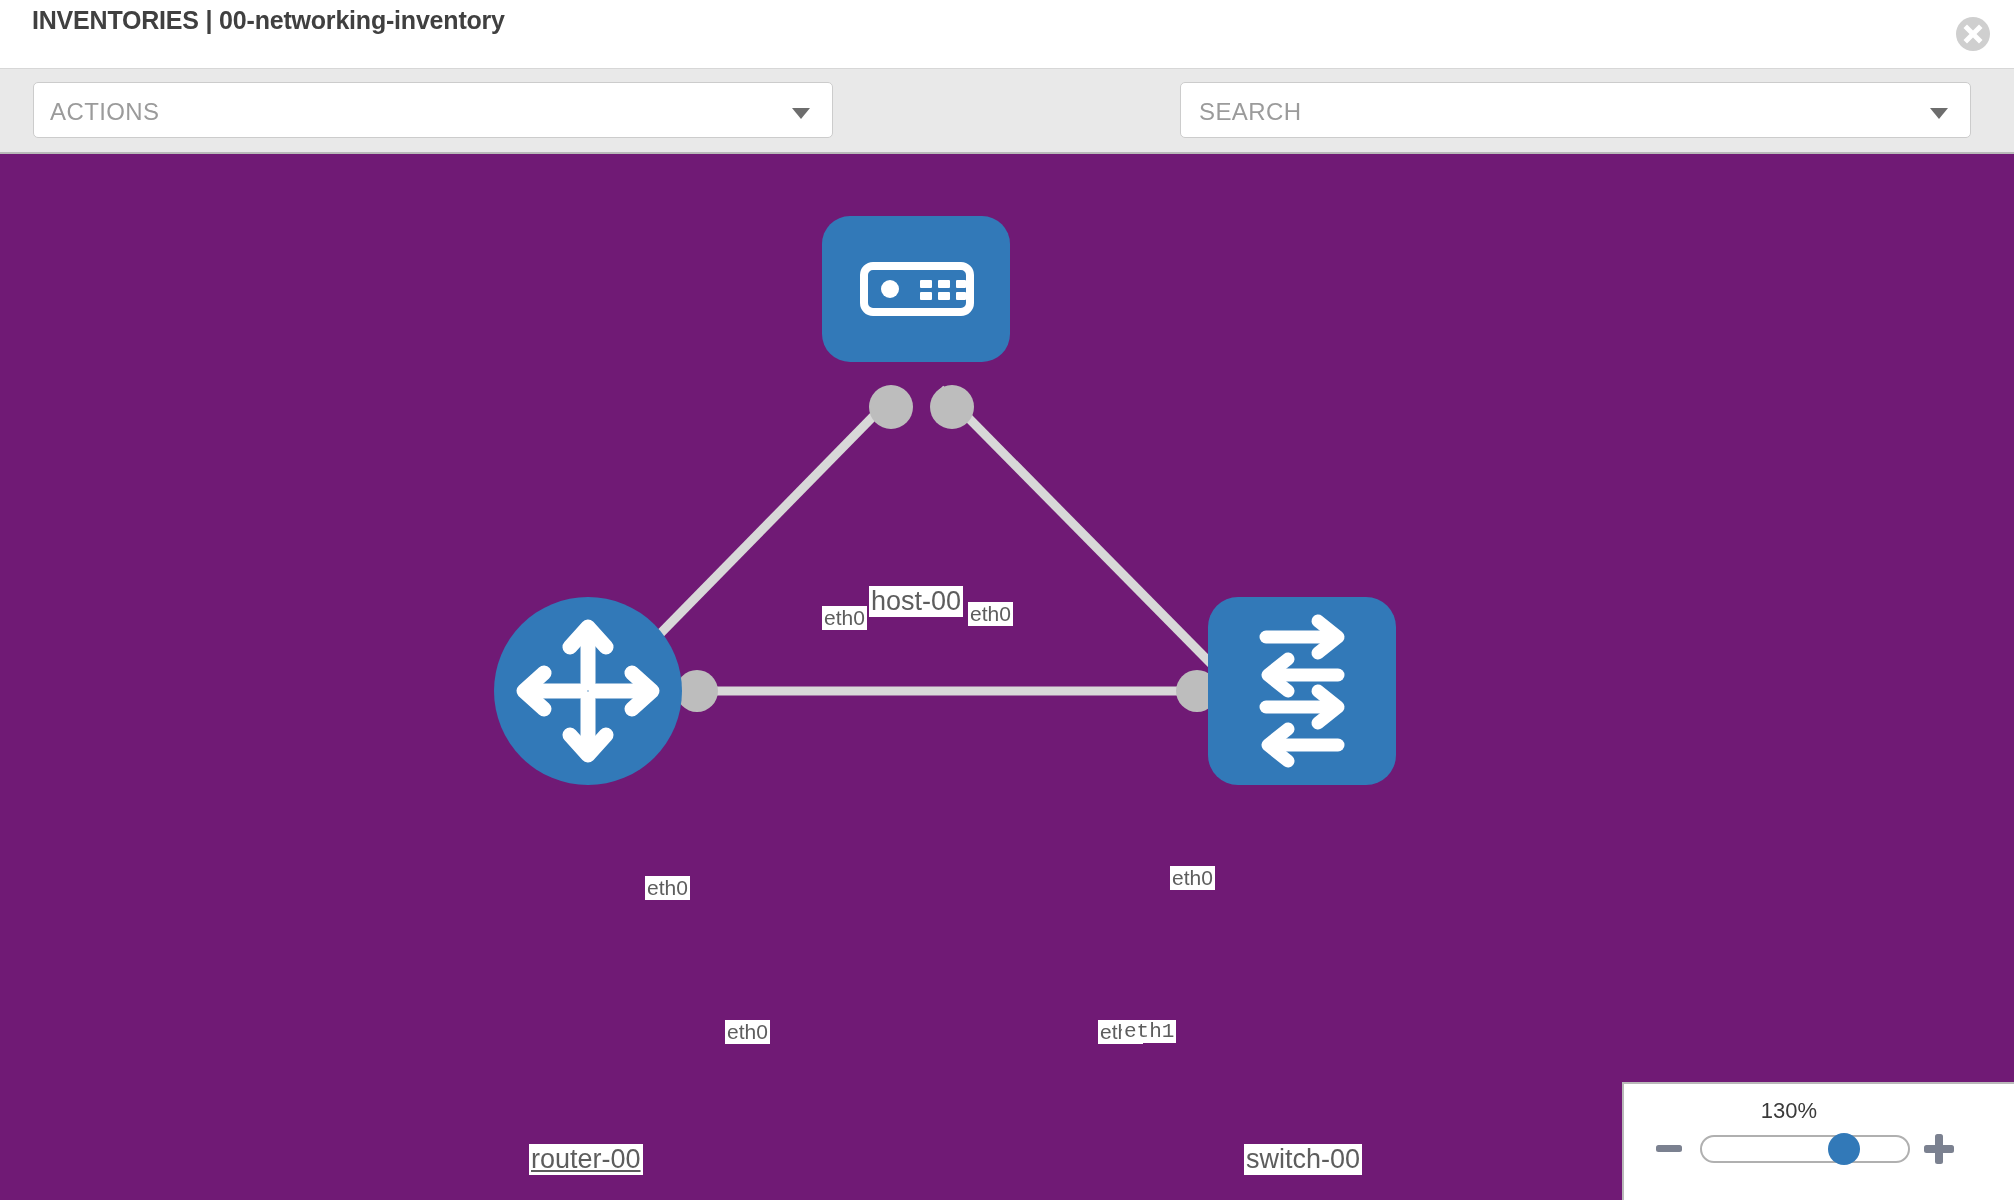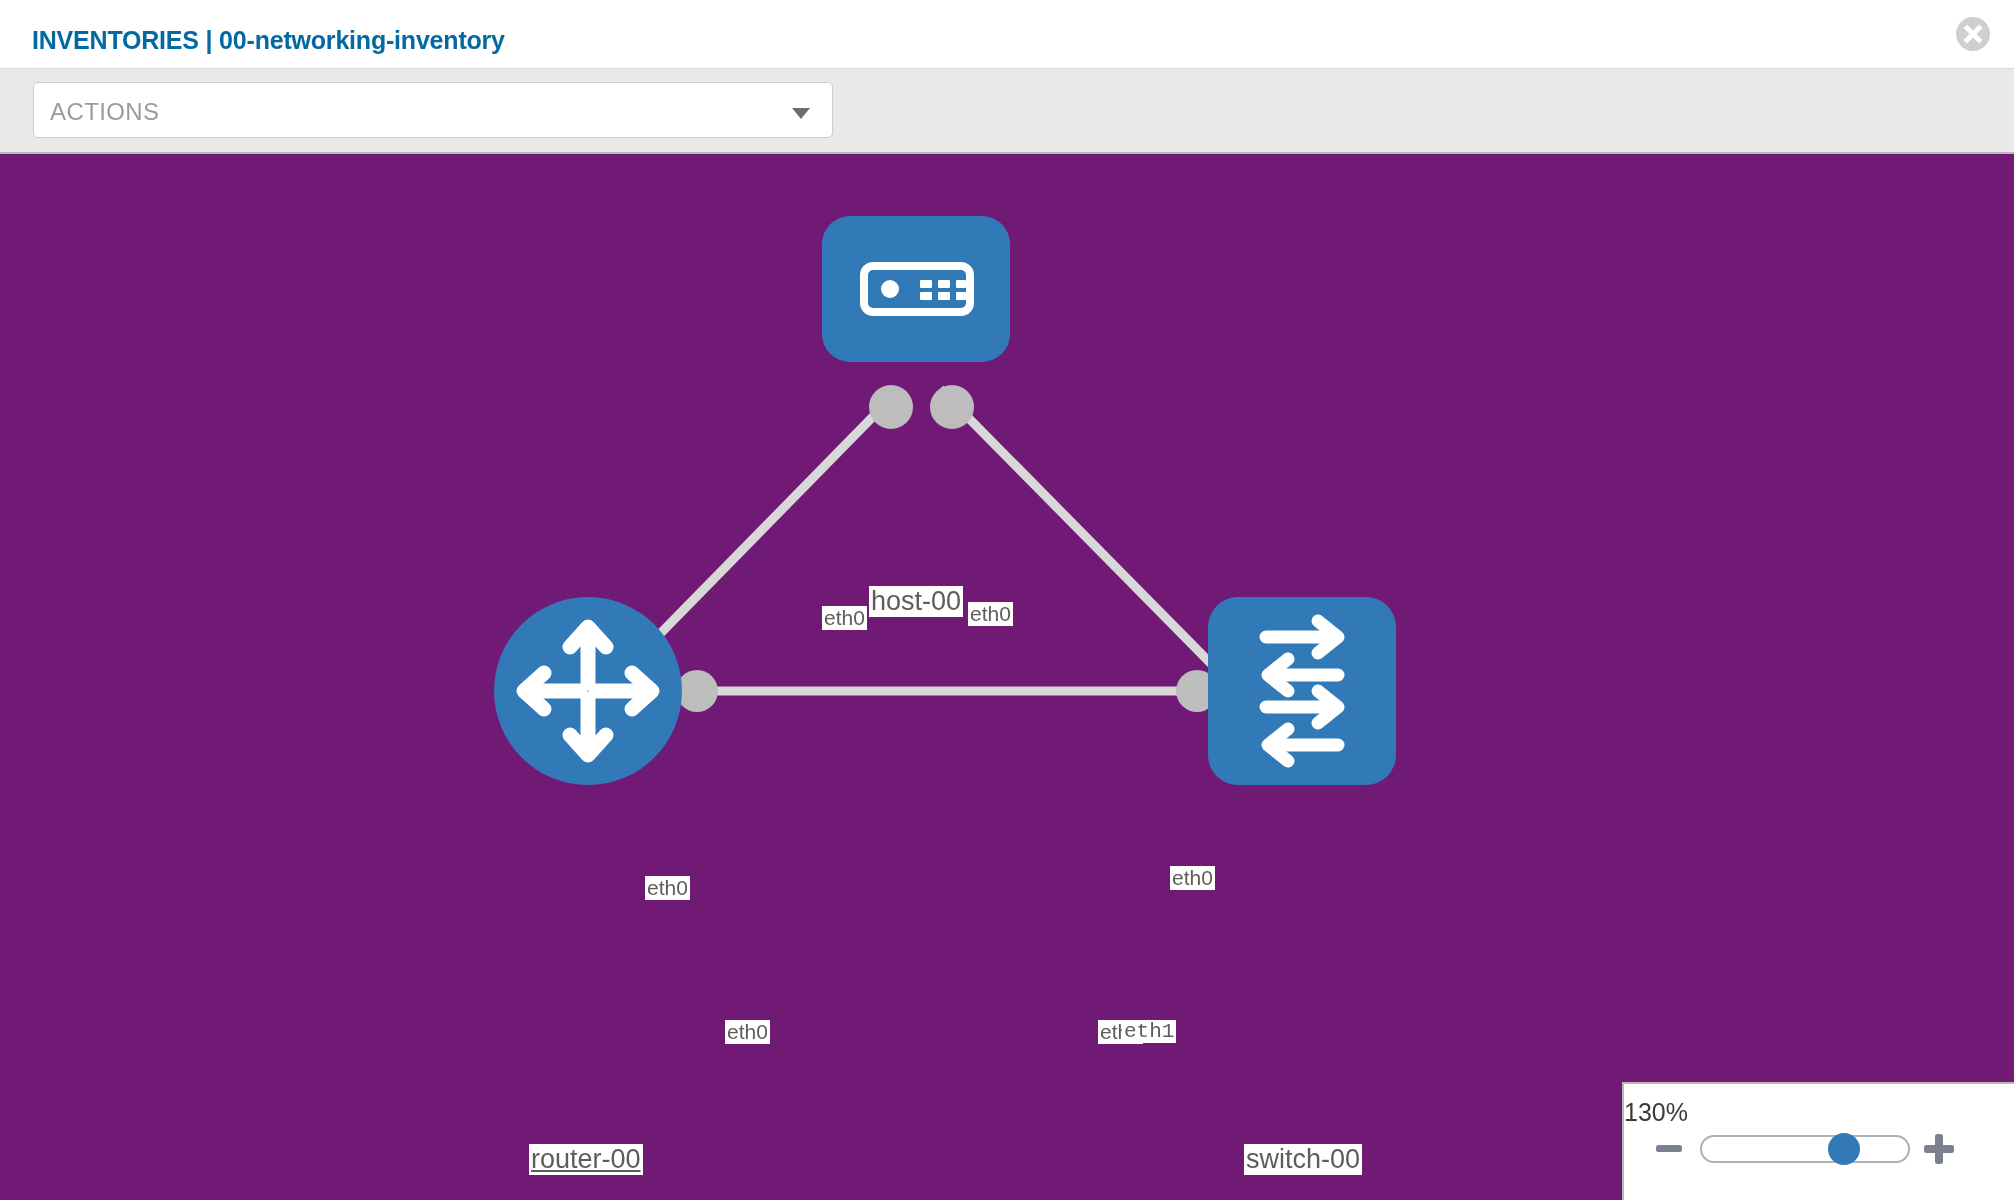--- a/index.html
+++ b/index.html
@@ -12,23 +12,23 @@
   }
 
   
   #header {
     position: absolute; left: 0; top: 0;
     width: 2014px; height: 69px;
     background: #ffffff;
     border-bottom: 1px solid #d7d7d7;
   }
   #page-title {
-    position: absolute; left: 32px; top: 26px;
+    position: absolute; left: 32px; top: 6px;
     font-size: 25px; font-weight: bold;
-    color: #0369a1;
+    color: #404040;
     letter-spacing: -0.2px;
     white-space: nowrap;
   }
   #close-button {
     position: absolute; right: 24px; top: 17px;
     width: 34px; height: 34px;
     border-radius: 50%;
     background: #cfcfcf;
     cursor: pointer;
   }
@@ -114,22 +114,22 @@
   #zoom-panel {
     position: absolute; left: 1622px; top: 1082px;
     width: 392px; height: 118px;
     background: #ffffff;
     border-top: 2px solid #b9b9b9;
     border-left: 2px solid #b9b9b9;
   }
   #zoom-percent {
     position: absolute; left: 0; top: 14px;
     width: 330px;
-    text-align: left;
-    font-size: 25px;
+    text-align: center;
+    font-size: 22px;
     color: #3a3a3a;
   }
   #zoom-out-button {
     position: absolute; left: 30px; top: 50px;
     width: 30px; height: 30px; cursor: pointer;
   }
   #zoom-in-button {
     position: absolute; left: 298px; top: 48px;
     width: 34px; height: 34px; cursor: pointer;
   }
@@ -178,20 +178,24 @@
     <svg width="36" height="36" viewBox="0 0 36 36">
       <g fill="none" stroke="#84899a" stroke-width="3.4">
         <circle cx="13" cy="12.5" r="7.2"></circle>
         <path d="M18.2 17.8 L31 30.5"></path>
         <path d="M25.4 24.9 L29.5 21.4"></path>
         <path d="M29.6 29.1 L33.2 25.8"></path>
       </g>
     </svg>
   </div>
 
+  <div id="search-box">
+    <span id="search-placeholder">SEARCH</span>
+    <span class="caret"></span>
+  </div>
 </div>
 
 <div id="canvas">
 
   <svg id="topology-svg" width="2014" height="1046">
 
     <g>
       <line x1="900" y1="235" x2="604" y2="537" stroke="#d8d8d8" stroke-width="9"></line>
       <line x1="940" y1="235" x2="1238" y2="537" stroke="#d8d8d8" stroke-width="9"></line>
       <line x1="590" y1="537" x2="1300" y2="537" stroke="#d8d8d8" stroke-width="9"></line>

